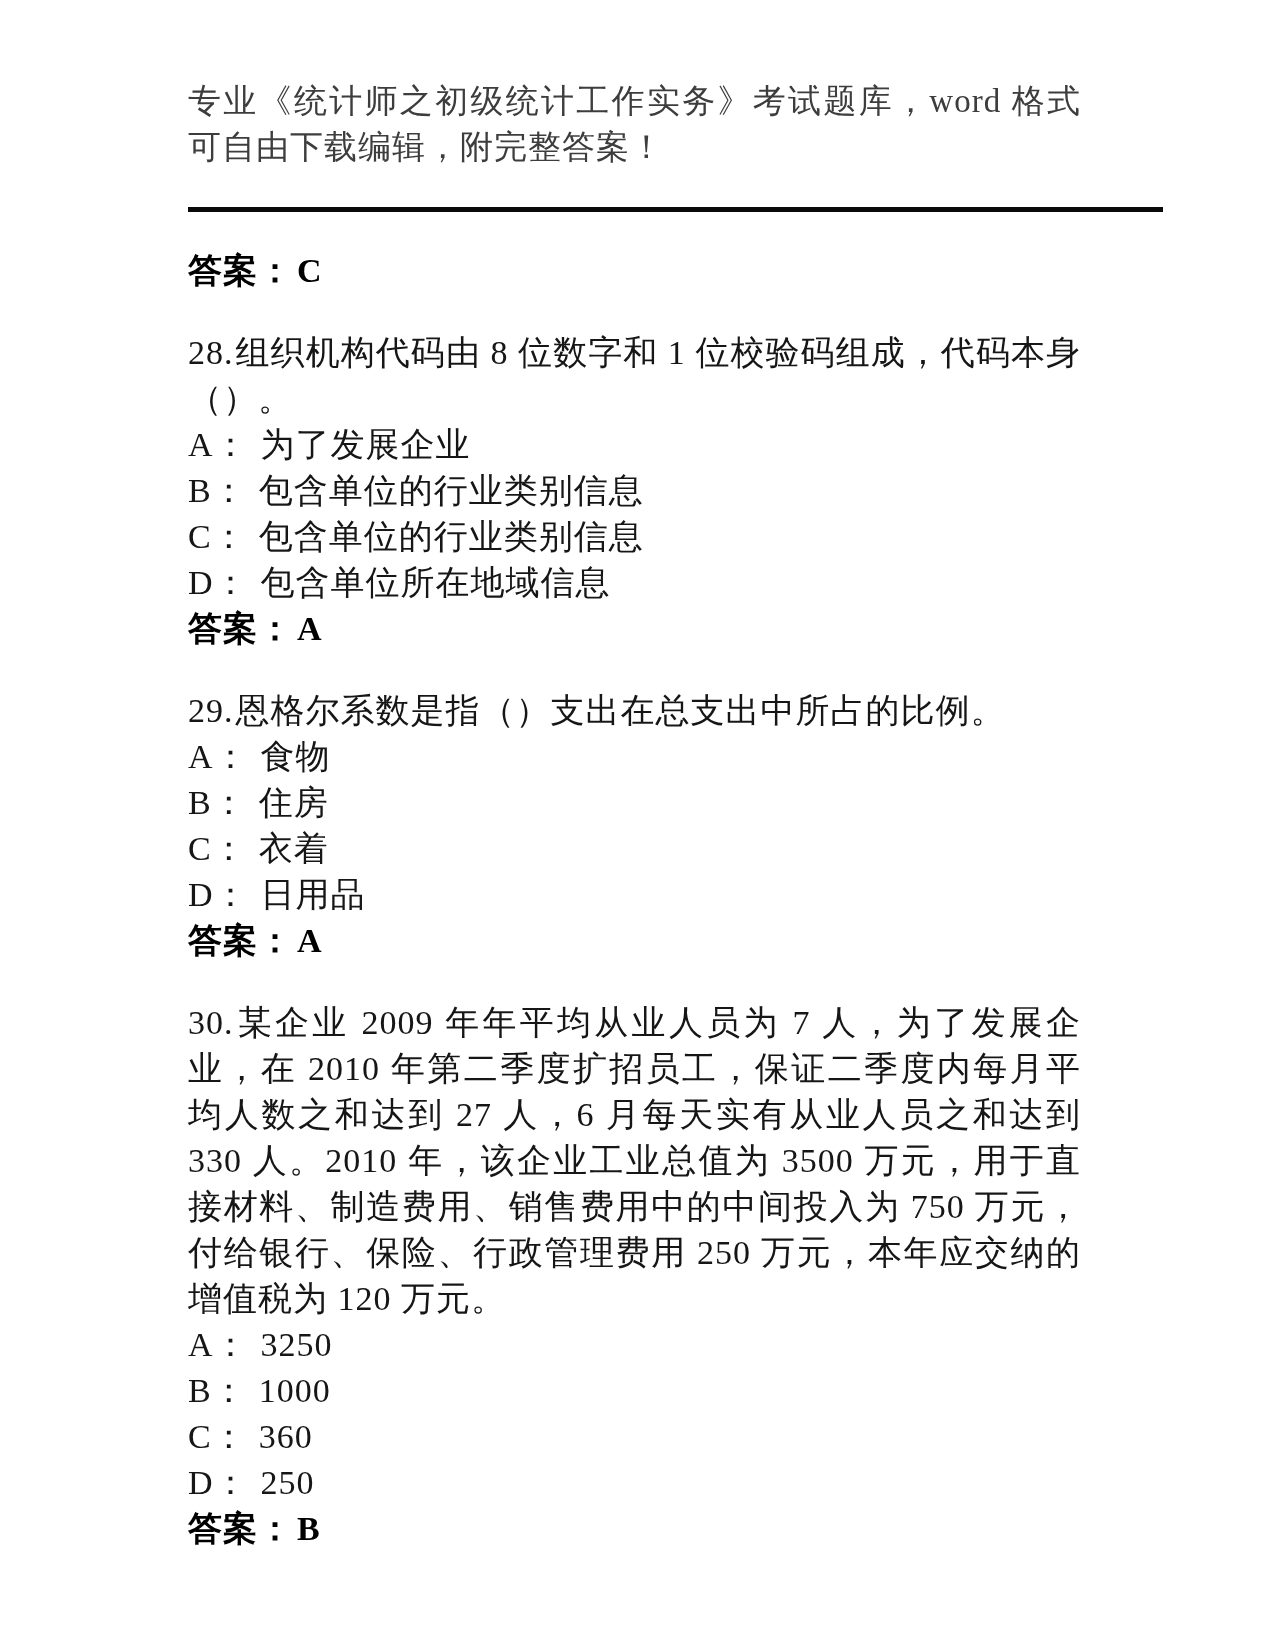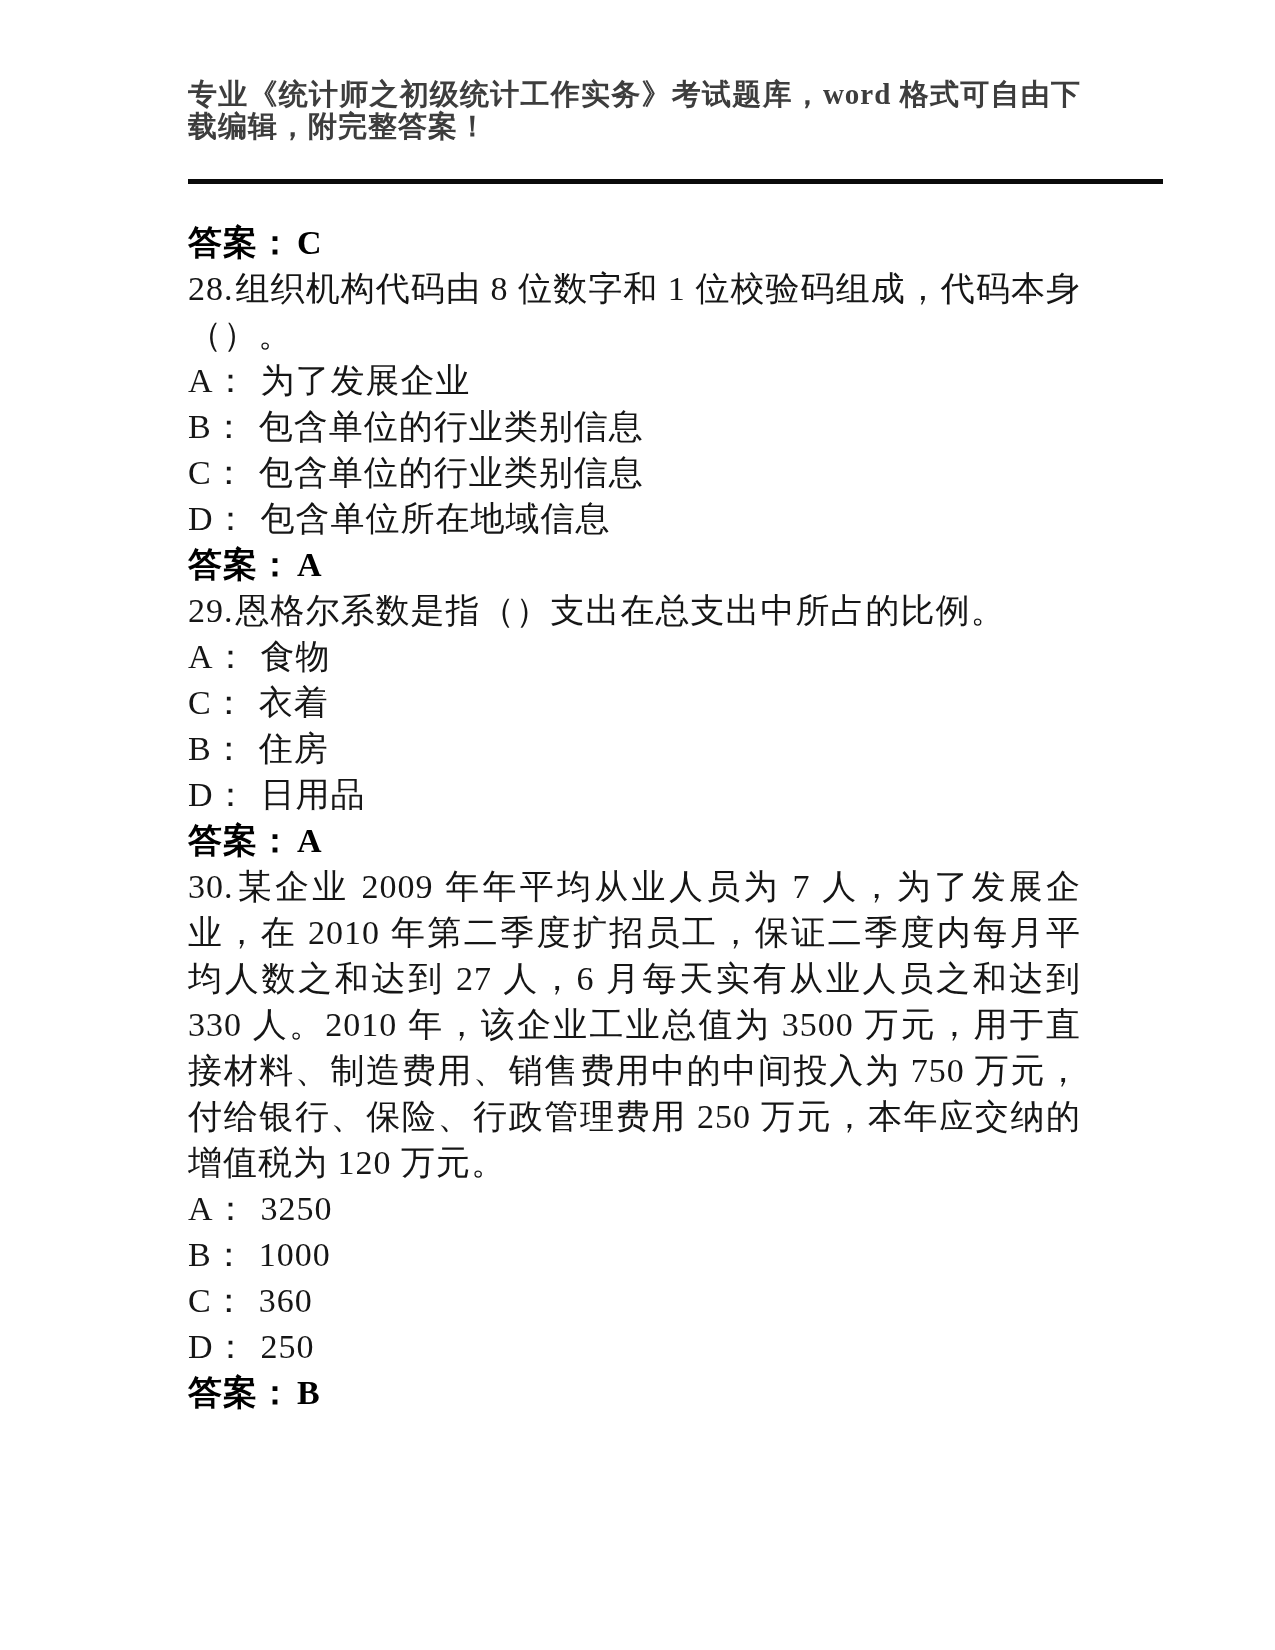--- a/index.html
+++ b/index.html
@@ -11,47 +11,46 @@
     background: #ffffff;
     overflow: hidden;
     font-family: "Liberation Serif", "DejaVu Serif", serif;
     color: #161616;
   }
   .header-area {
     padding: 78px 112px 0 188px;
   }
   .header-note {
     width: 893px;
-    font-size: 29px;
-    line-height: 32px;
+    font-size: 33px;
+    line-height: 46px;
     color: #3d3d3d;
     text-align: justify;
     letter-spacing: 1px;
-    font-weight: bold;
   }
   .header-rule {
     margin-top: 37px;
     width: 975px;
     height: 5px;
     border-top: 2px solid #0a0a0a;
     border-bottom: 3px solid #0a0a0a;
   }
   .content {
     margin: 36px 0 0 188px;
     width: 893px;
     font-size: 34px;
     line-height: 46px;
     letter-spacing: 1px;
   }
   .answer-line {
     font-weight: bold;
     color: #000000;
   }
   .answer-line .answer-label { margin-right: 4px; }
-  .question { }
+  .question { margin-top: 36px; }
   .stem-line { text-align: justify; }
   .question-number { margin-right: 2px; }
   .option-row .option-letter { margin-right: 12px; }
 </style>
 </head>
 <body>
 
 <div class="page">
 
   <div class="header-area">
@@ -87,24 +86,24 @@
     </div>
 
     <div class="question">
       <p class="stem-line">
         <span class="question-number">29.</span><span>恩格尔系数是指（）支出在总支出中所占的比例。</span>
       </p>
       <p class="option-row">
         <span class="option-letter">A：</span><span>食物</span>
       </p>
       <p class="option-row">
-        <span class="option-letter">C：</span><span>衣着</span>
+        <span class="option-letter">B：</span><span>住房</span>
       </p>
       <p class="option-row">
-        <span class="option-letter">B：</span><span>住房</span>
+        <span class="option-letter">C：</span><span>衣着</span>
       </p>
       <p class="option-row">
         <span class="option-letter">D：</span><span>日用品</span>
       </p>
       <p class="answer-line">
         <span class="answer-label">答案：</span><span>A</span>
       </p>
     </div>
 
     <div class="question">

